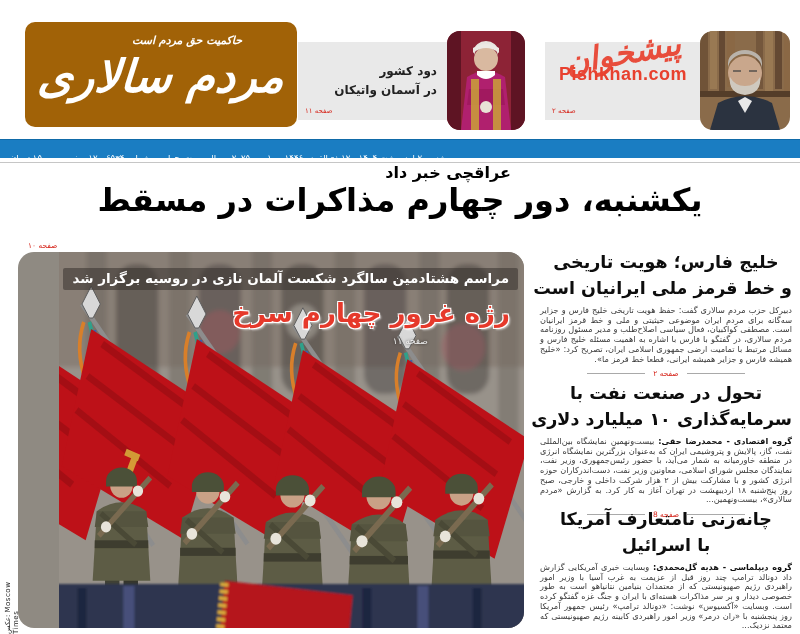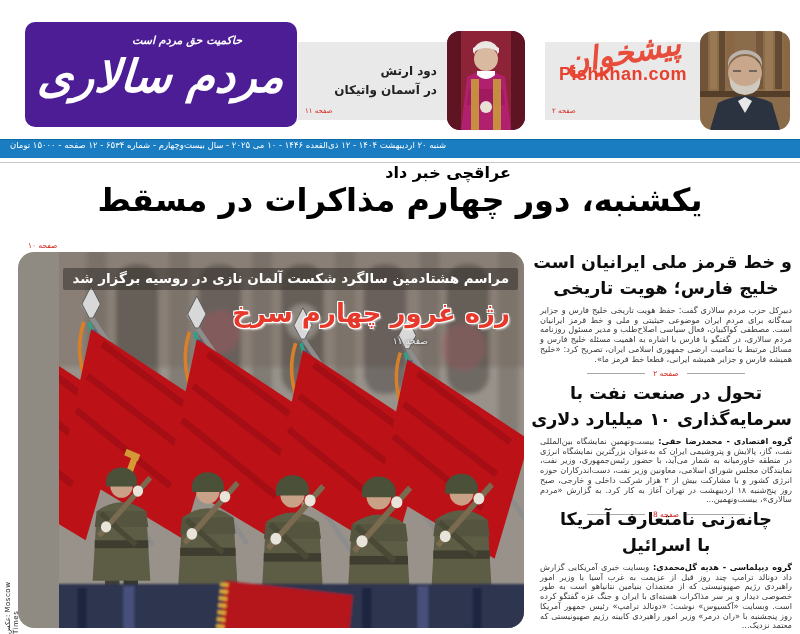--- a/index.html
+++ b/index.html
@@ -4,21 +4,21 @@
 <style>
   * { box-sizing: border-box; margin: 0; padding: 0; }
   html,body { background:#fff; }
   .page {
     position: relative; width: 800px; height: 634px; background: #fff;
     font-family: "DejaVu Sans", sans-serif; overflow: hidden; margin: 0 auto;
   }
   
   .masthead {
     position: absolute; left: 25px; top: 22px; width: 272px; height: 105px;
-    background: #4c1d95; border-radius: 10px; color: #fff; direction: rtl;
+    background: #a16207; border-radius: 10px; color: #fff; direction: rtl;
   }
   .masthead .tagline {
     position: absolute; top: 12px; right: 55px; font-size: 11px;
     font-style: italic; font-weight: bold; white-space: nowrap;
   }
   .masthead .title {
     position: absolute; top: 28px; left: 0; width: 100%; text-align: center;
     font-size: 45px; font-weight: bold; font-style: italic; transform: skewX(-4deg);
     white-space: nowrap;
   }
@@ -53,21 +53,21 @@
   .watermark .site {
     font-family: "Liberation Sans", sans-serif; direction: ltr;
     font-size: 18px; font-weight: bold; margin-top: -4px; letter-spacing: .5px;
   }
   
   .datebar {
     position: absolute; left: 0; top: 139px; width: 800px; height: 19px;
     background: #1a7dc2; border-top: 1px solid #0f6aa8;
   }
   .datebar .text {
-    position: absolute; left: 10px; top: 0; color: #fff; font-size: 8.5px;
+    position: absolute; left: 10px; top: 13px; color: #fff; font-size: 8.5px;
     direction: rtl; white-space: nowrap;
   }
   .rule { position: absolute; left: 0; top: 162px; width: 800px; border-top: 1px solid #c6c6c6; }
   
   .kicker {
     position: absolute; top: 163px; left: 0; width: 800px; text-align: center;
     font-size: 16px; font-weight: bold; color: #000; direction: rtl; margin-left: 48px;
   }
   .headline {
     position: absolute; top: 181px; left: 0; width: 800px; text-align: center;
@@ -121,21 +121,21 @@
 
 <div class="page">
 
   <div class="masthead">
     <div class="tagline">حاکمیت حق مردم است</div>
     <div class="title">مردم سالاری</div>
   </div>
 
   <div class="teaser-box box-vatican">
     <div class="caption">
-      <span>دود ارتش</span><br>
+      <span>دود کشور</span><br>
       <span>در آسمان واتیکان</span>
     </div>
     <div class="pageref">صفحه ۱۱</div>
   </div>
   <div class="teaser-photo photo-vatican">
     <svg viewBox="0 0 78 99" preserveAspectRatio="none">
       <rect width="78" height="99" fill="#7a1d2e"></rect>
       <rect x="0" y="0" width="14" height="99" fill="#5e1423"></rect>
       <rect x="64" y="0" width="14" height="99" fill="#5e1423"></rect>
       <rect x="14" y="0" width="50" height="99" fill="#8d2336"></rect>
@@ -279,22 +279,22 @@
     </svg>
 
     <div class="photo-caption">مراسم هشتادمین سالگرد شکست آلمان نازی در روسیه برگزار شد</div>
     <div class="photo-title">رژه غرور چهارم سرخ</div>
     <div class="photo-pageref">صفحه ۱۱</div>
   </div>
   <div class="photo-credit">عکس: Moscow Times</div>
 
   <div class="story s1">
     <h2>
+      <span style="display:block">خلیج فارس؛ هویت تاریخی</span>
       <span style="display:block">و خط قرمز ملی ایرانیان است</span>
-      <span style="display:block">خلیج فارس؛ هویت تاریخی</span>
     </h2>
     <div class="body">
       <span>دبیرکل حزب مردم سالاری گفت: حفظ هویت تاریخی خلیج فارس و جزایر سه‌گانه برای مردم ایران موضوعی حیثیتی و ملی و خط قرمز ایرانیان است. مصطفی کواکبیان، فعال سیاسی اصلاح‌طلب و مدیر مسئول روزنامه مردم سالاری، در گفتگو با فارس با اشاره به اهمیت مسئله خلیج فارس و مسائل مرتبط با تمامیت ارضی جمهوری اسلامی ایران، تصریح کرد: «خلیج همیشه فارس و جزایر همیشه ایرانی، قطعا خط قرمز ما».</span>
     </div>
     <div class="pageref-row">
       <span class="dash"></span>
       <span class="ref">صفحه ۲</span>
       <span class="dash"></span>
     </div>
   </div>

